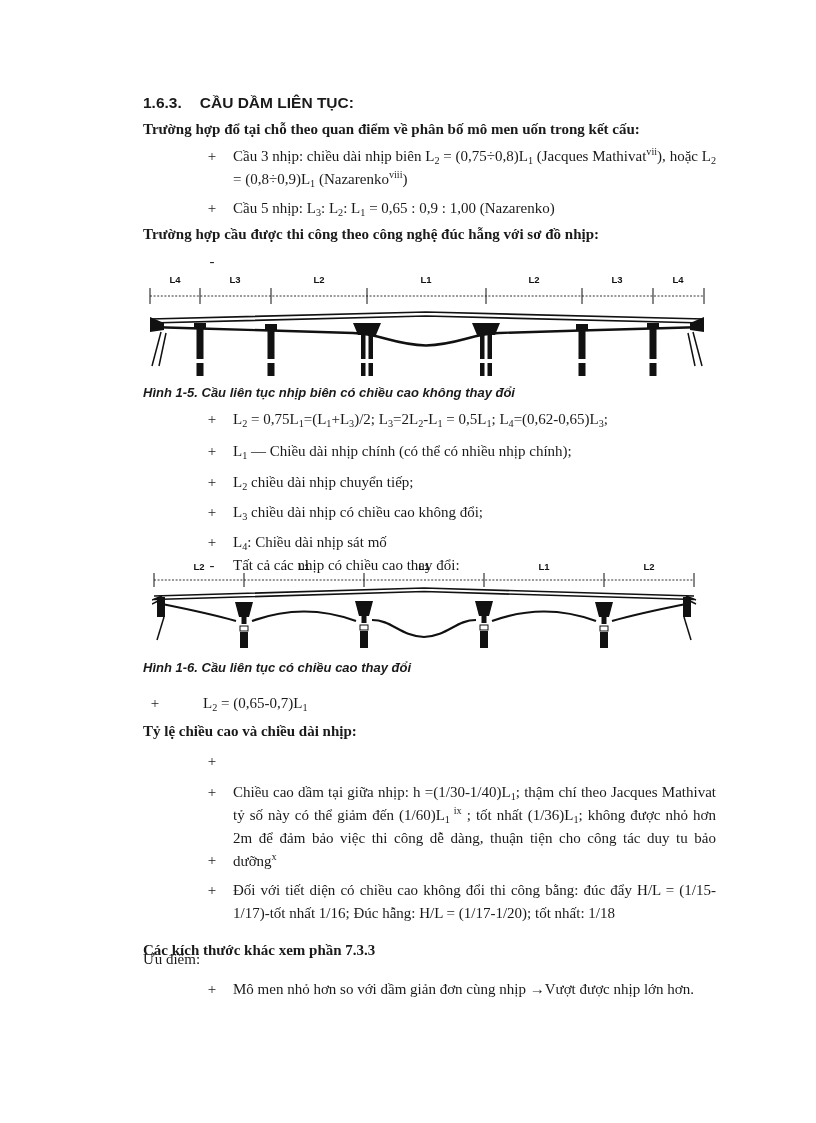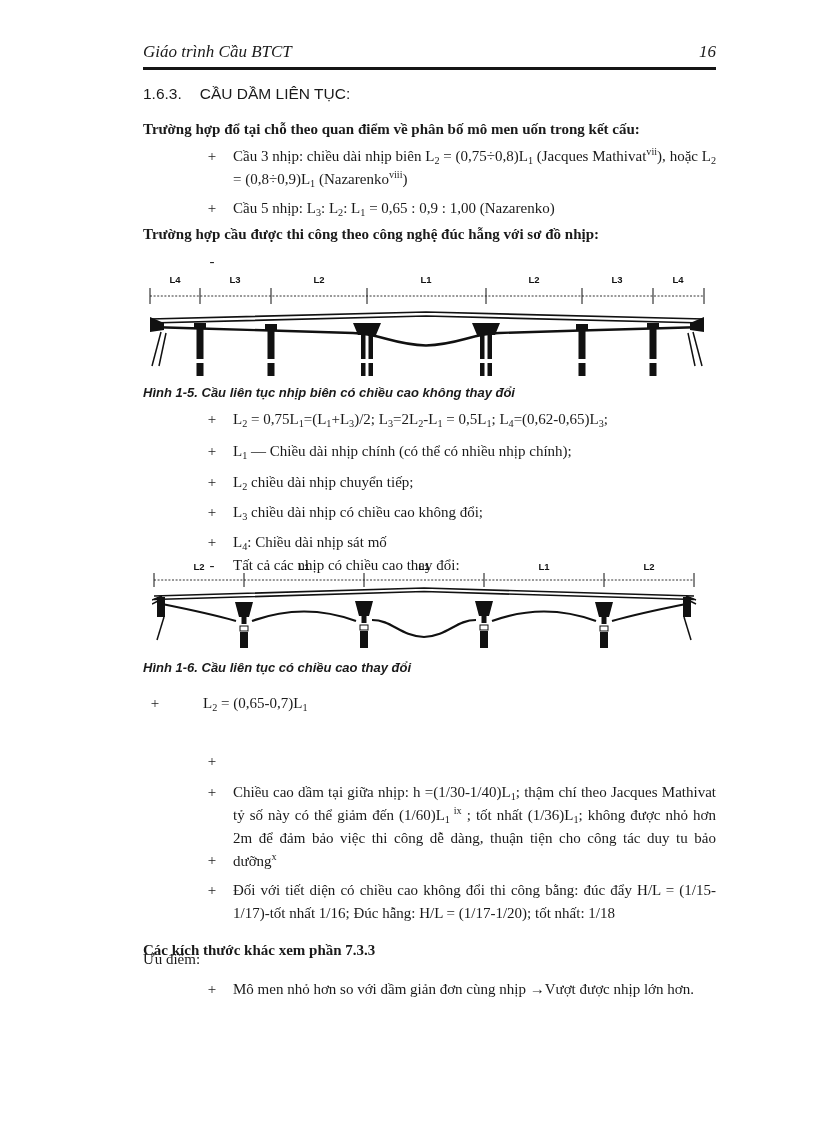--- a/index.html
+++ b/index.html
@@ -9,21 +9,21 @@
     font-family:"Liberation Serif", serif; font-size:15px; line-height:23px;
     overflow:hidden;
   }
   .abs { position:absolute; left:143px; width:573px; }
 
   
   .header { top:40px; display:flex; justify-content:space-between; align-items:flex-end;
             font-style:italic; font-size:17px; border-bottom:3px solid #151515; padding-bottom:4px; }
 
   
-  .sec-heading { top:82px; font-family:"Liberation Sans", sans-serif; font-weight:normal; font-size:15.5px; }
+  .sec-heading { top:91px; font-family:"Liberation Sans", sans-serif; font-weight:bold; font-size:15.5px; }
   .sec-heading .num { margin-right:18px; }
 
   .bold-para { font-weight:bold; }
 
   
   .bullet { padding-left:90px; box-sizing:border-box; text-align:justify; }
   .bullet .marker { position:absolute; left:59px; top:0; width:20px; text-align:center; }
   .bullet.shallow { padding-left:60px; }
   .bullet.shallow .marker { left:2px; }
 
@@ -34,24 +34,20 @@
              font-weight:bold; font-style:italic; font-size:13px; }
 
   .fig { position:absolute; }
   .figlabel { font-family:"Liberation Sans", sans-serif; font-weight:bold; font-size:9.5px; fill:#111; }
 </style>
 </head>
 <body>
 
 <div class="page">
 
-  <div class="abs header">
-    <span>Giáo trình Cầu BTCT</span>
-    <span>16</span>
-  </div>
 
   <div class="abs sec-heading">
     <span class="num">1.6.3.</span><span>CẦU DẦM LIÊN TỤC:</span>
   </div>
 
   <div class="abs bold-para" style="top:118px">Trường hợp đổ tại chỗ theo quan điểm về phân bố mô men uốn trong kết cấu:</div>
 
   <div class="abs bullet" style="top:145px">
     <span class="marker">+</span>
     <span>Cầu 3 nhịp: chiều dài nhịp biên L<sub>2</sub> = (0,75÷0,8)L<sub>1</sub> (Jacques Mathivat<sup>vii</sup>), hoặc L<sub>2</sub> = (0,8÷0,9)L<sub>1</sub> (Nazarenko<sup>viii</sup>)</span>
@@ -220,20 +216,21 @@
     </g>
   </svg>
 
   <div class="abs caption" style="top:656px">Hình  1-6. Cầu liên tục có chiều cao thay đổi</div>
 
   <div class="abs bullet shallow" style="top:692px">
     <span class="marker">+</span>
     <span>L<sub>2</sub> = (0,65-0,7)L<sub>1</sub></span>
   </div>
 
+  <div class="abs bold-para" style="top:720px">Tỷ lệ chiều cao và chiều dài nhịp:</div>
 
   <div class="abs bullet" style="top:750px">
     <span class="marker">+</span>
   </div>
   <div class="abs bullet" style="top:781px">
     <span class="marker">+</span>
     <span>Chiều cao dầm tại giữa nhịp: h =(1/30-1/40)L<sub>1</sub>; thậm chí theo Jacques Mathivat tỷ số này có thể giảm đến (1/60)L<sub>1</sub><sup> ix</sup> ; tốt nhất (1/36)L<sub>1</sub>; không được nhỏ hơn 2m để đảm bảo việc thi công dễ dàng, thuận tiện cho công tác duy tu bảo dưỡng<sup>x</sup></span>
   </div>
   <div class="abs bullet" style="top:849px">
     <span class="marker">+</span>

